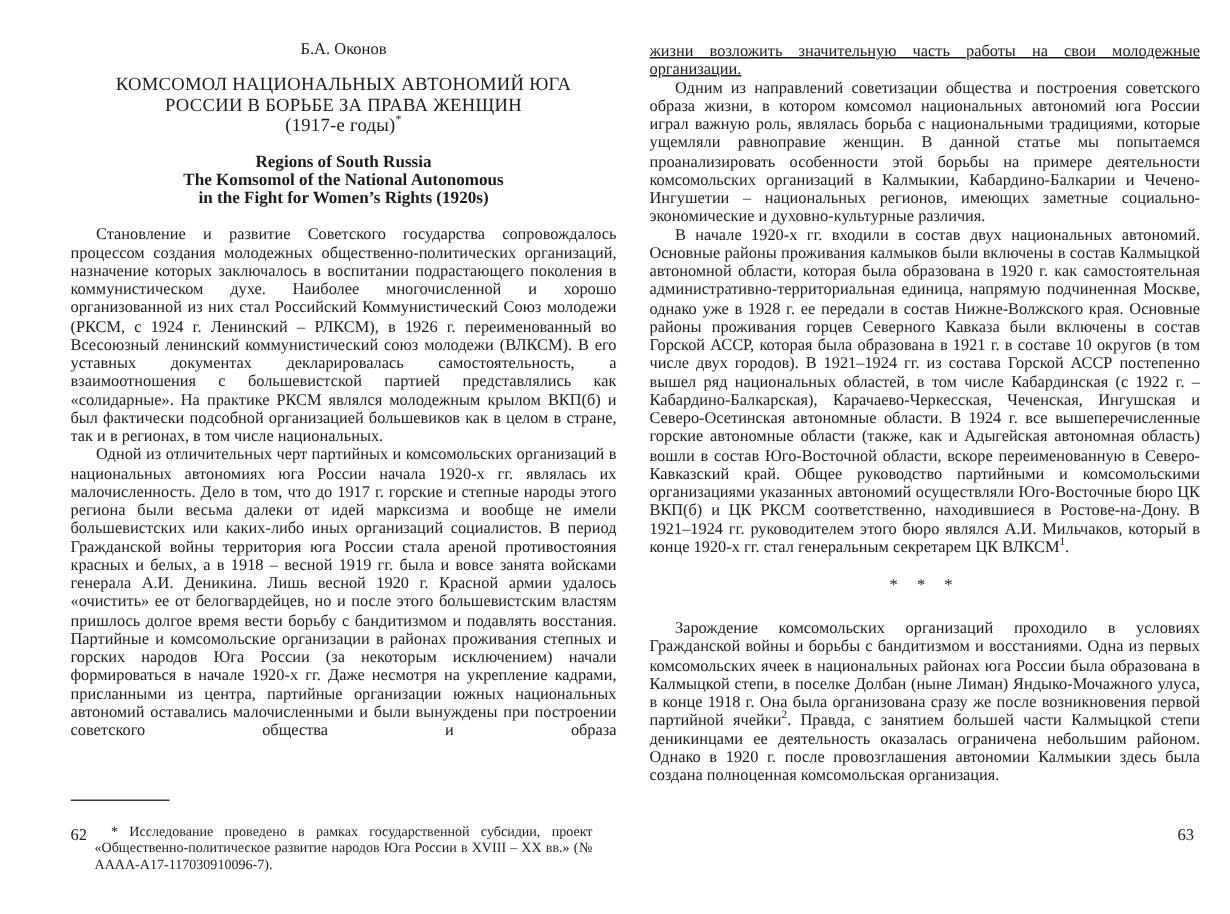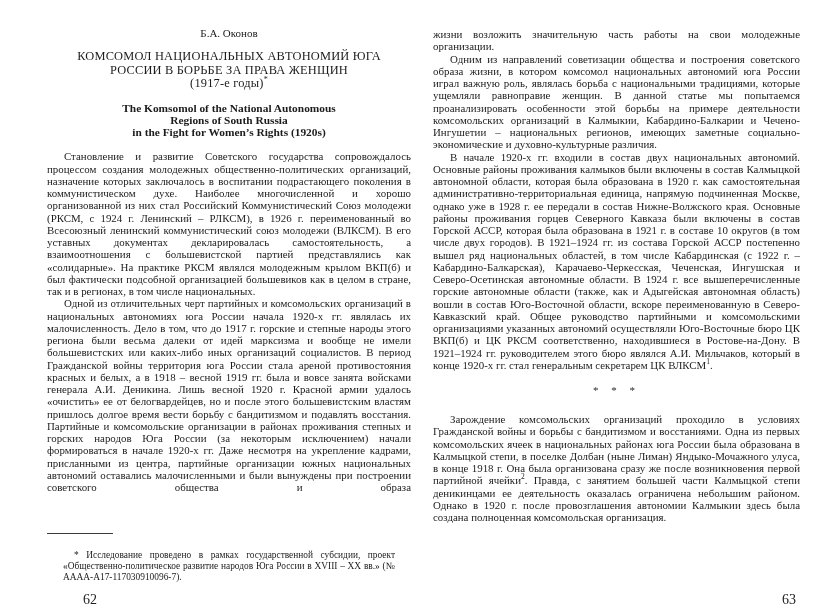--- a/index.html
+++ b/index.html
@@ -60,21 +60,21 @@
 
   p.para {
     margin: 0;
     font-size: 10.9px;
     line-height: 12.25px;
     text-align: justify;
     text-indent: 17px;
     hyphens: auto;
     -webkit-hyphens: auto;
   }
-  p.para.no-indent { text-indent: 0; }
+  p.para.no-indent { text-indent: 0; text-decoration: underline; }
   p.para.continued { text-align-last: justify; }
   p.para sup {
     font-size: 7.5px;
     line-height: 0;
   }
 
   .section-separator {
     text-align: center;
     font-size: 11px;
     letter-spacing: 5px;
@@ -97,46 +97,45 @@
   .footnote-text {
     margin: 16px;
     font-size: 9.4px;
     line-height: 11.2px;
     text-align: justify;
     text-indent: 11px;
   }
 
   .page-number {
     position: absolute;
-    top: 592px;
-    font-size: 14px;
+    top: 551px;
+    font-size: 11px;
     color: #222;
-    margin-left: 36px;
   }
   .page.left  .page-number { left: 0; }
   .page.right .page-number { right: 4px; }
 </style>
 </head>
 <body>
 
 <div class="spread">
 
   <div class="page left">
     <div class="author ru">Б.А. Оконов</div>
 
     <div class="title-ru">
       <div>КОМСОМОЛ НАЦИОНАЛЬНЫХ АВТОНОМИЙ ЮГА</div>
       <div>РОССИИ В БОРЬБЕ ЗА ПРАВА ЖЕНЩИН</div>
       <div><span>(1917-е годы)</span><sup>*</sup></div>
     </div>
 
 
     <div class="title-en">
+      <div>Regions of South Russia</div>
       <div>The Komsomol of the National Autonomous</div>
-      <div>Regions of South Russia</div>
       <div>in the Fight for Women’s Rights (1920s)</div>
     </div>
 
     <div class="body-text">
       <p class="para">Становление и развитие Советского государства сопровождалось процессом создания молодежных общественно-политических организаций, назначение которых заключалось в воспитании подрастающего поколения в коммунистическом духе. Наиболее многочисленной и хорошо организованной из них стал Российский Коммунистический Союз молодежи (РКСМ, с 1924 г. Ленинский – РЛКСМ), в 1926 г. переименованный во Всесоюзный ленинский коммунистический союз молодежи (ВЛКСМ). В его уставных документах декларировалась самостоятельность, а взаимоотношения с большевистской партией представлялись как «солидарные». На практике РКСМ являлся молодежным крылом ВКП(б) и был фактически подсобной организацией большевиков как в целом в стране, так и в регионах, в том числе национальных.</p>
       <p class="para continued">Одной из отличительных черт партийных и комсомольских организаций в национальных автономиях юга России начала 1920-х гг. являлась их малочисленность. Дело в том, что до 1917 г. горские и степные народы этого региона были весьма далеки от идей марксизма и вообще не имели большевистских или каких-либо иных организаций социалистов. В период Гражданской войны территория юга России стала ареной противостояния красных и белых, а в 1918 – весной 1919 гг. была и вовсе занята войсками генерала А.И. Деникина. Лишь весной 1920 г. Красной армии удалось «очистить» ее от белогвардейцев, но и после этого большевистским властям пришлось долгое время вести борьбу с бандитизмом и подавлять восстания. Партийные и комсомольские организации в районах проживания степных и горских народов Юга России (за некоторым исключением) начали формироваться в начале 1920-х гг. Даже несмотря на укрепление кадрами, присланными из центра, партийные организации южных национальных автономий оставались малочисленными и были вынуждены при построении советского общества и образа</p>
     </div>
 
     <div class="footnote-block">
       <div class="footnote-rule"></div>

